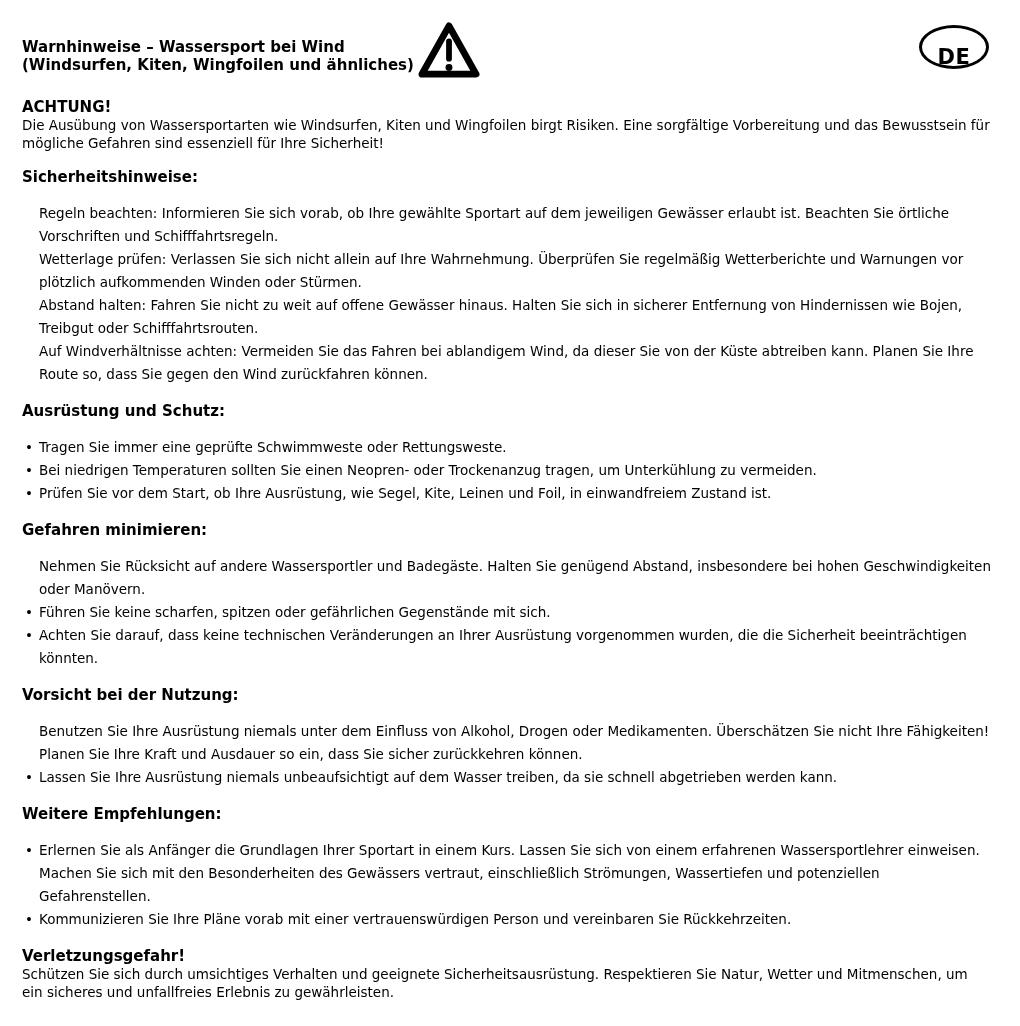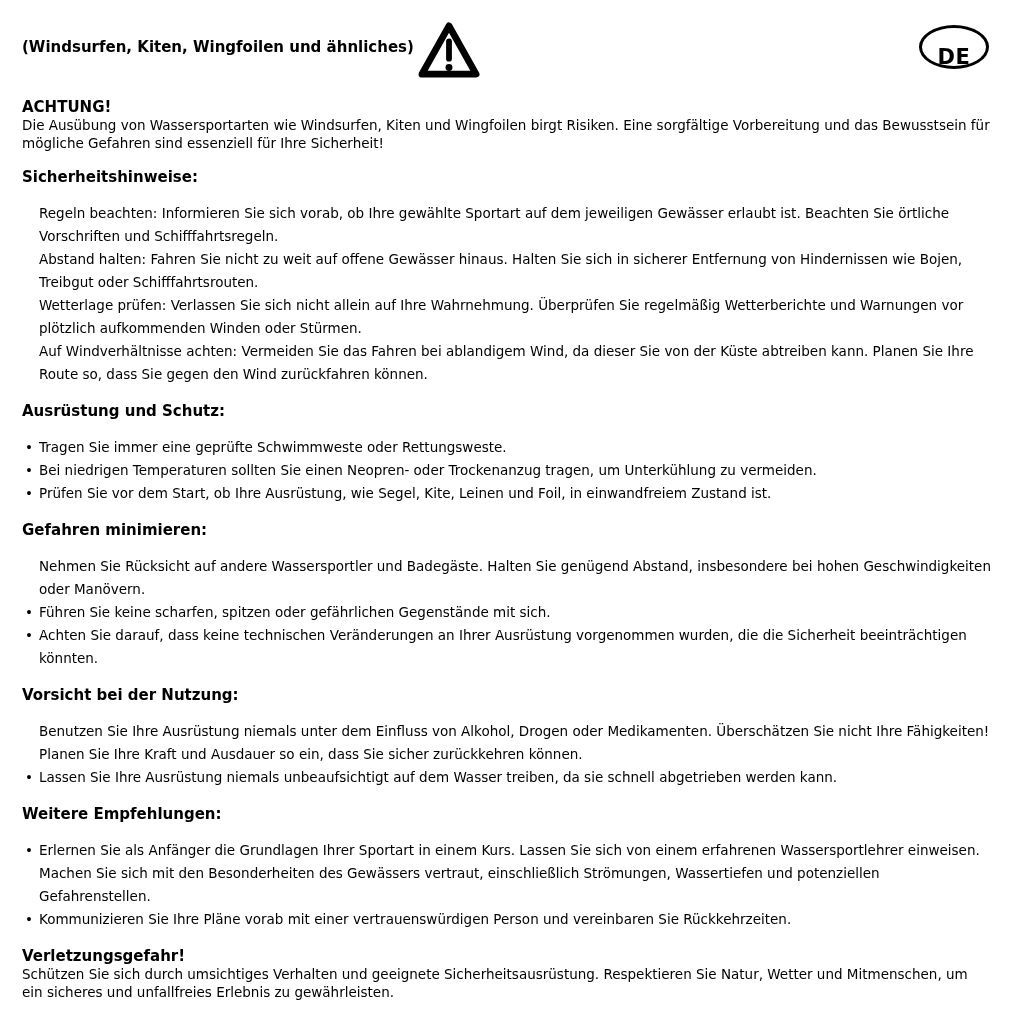--- a/index.html
+++ b/index.html
@@ -35,20 +35,21 @@
     position:absolute; left:3px; top:0;
   }
 </style>
 </head>
 <body>
 
 <div class="page">
 
   <header class="header">
     <div class="title-block">
+      <div>Warnhinweise – Wassersport bei Wind</div>
       <div>(Windsurfen, Kiten, Wingfoilen und ähnliches)</div>
     </div>
     <svg class="warn-tri" viewBox="0 0 64 60" aria-hidden="true">
       <path d="M32 5 L60 55 L4 55 Z" fill="none" stroke="#000" stroke-width="7" stroke-linejoin="round"></path>
       <line x1="32" y1="21" x2="32" y2="39" stroke="#000" stroke-width="6" stroke-linecap="round"></line>
       <circle cx="32" cy="48" r="3.6" fill="#000"></circle>
     </svg>
     <div class="spacer"></div>
     <div class="lang-badge">
       <span>DE</span>
@@ -59,22 +60,22 @@
     <h2 class="h">ACHTUNG!</h2>
     <div class="content">
       <p class="p">Die Ausübung von Wassersportarten wie Windsurfen, Kiten und Wingfoilen birgt Risiken. Eine sorgfältige Vorbereitung und das Bewusstsein für mögliche Gefahren sind essenziell für Ihre Sicherheit!</p>
     </div>
   </section>
 
   <section class="sec">
     <h2 class="h">Sicherheitshinweise:</h2>
     <div class="content">
       <div class="item">Regeln beachten: Informieren Sie sich vorab, ob Ihre gewählte Sportart auf dem jeweiligen Gewässer erlaubt ist. Beachten Sie örtliche Vorschriften und Schifffahrtsregeln.</div>
+      <div class="item">Wetterlage prüfen: Verlassen Sie sich nicht allein auf Ihre Wahrnehmung. Überprüfen Sie regelmäßig Wetterberichte und Warnungen vor plötzlich aufkommenden Winden oder Stürmen.</div>
       <div class="item">Abstand halten: Fahren Sie nicht zu weit auf offene Gewässer hinaus. Halten Sie sich in sicherer Entfernung von Hindernissen wie Bojen, Treibgut oder Schifffahrtsrouten.</div>
-      <div class="item">Wetterlage prüfen: Verlassen Sie sich nicht allein auf Ihre Wahrnehmung. Überprüfen Sie regelmäßig Wetterberichte und Warnungen vor plötzlich aufkommenden Winden oder Stürmen.</div>
       <div class="item">Auf Windverhältnisse achten: Vermeiden Sie das Fahren bei ablandigem Wind, da dieser Sie von der Küste abtreiben kann. Planen Sie Ihre Route so, dass Sie gegen den Wind zurückfahren können.</div>
     </div>
   </section>
 
   <section class="sec">
     <h2 class="h">Ausrüstung und Schutz:</h2>
     <div class="content">
       <div class="item bulleted">Tragen Sie immer eine geprüfte Schwimmweste oder Rettungsweste.</div>
       <div class="item bulleted">Bei niedrigen Temperaturen sollten Sie einen Neopren- oder Trockenanzug tragen, um Unterkühlung zu vermeiden.</div>
       <div class="item bulleted">Prüfen Sie vor dem Start, ob Ihre Ausrüstung, wie Segel, Kite, Leinen und Foil, in einwandfreiem Zustand ist.</div>

